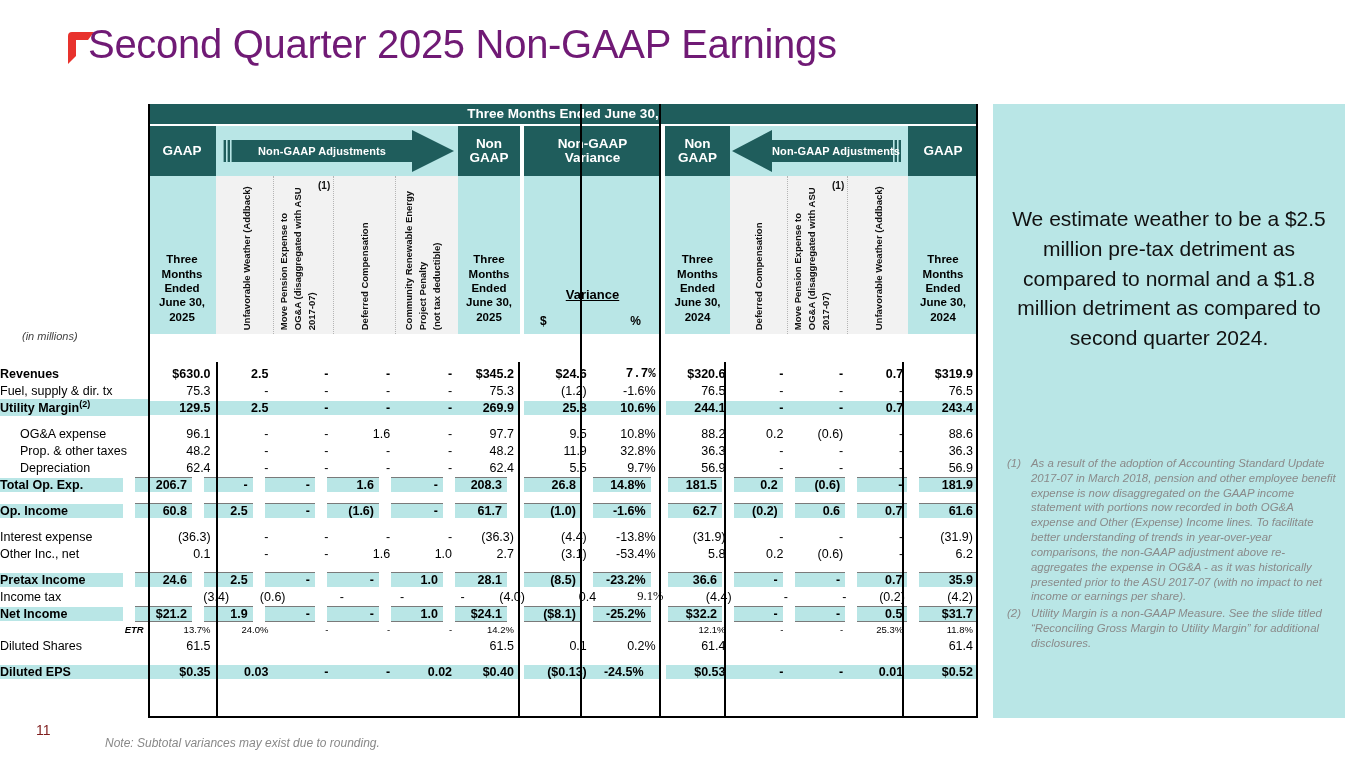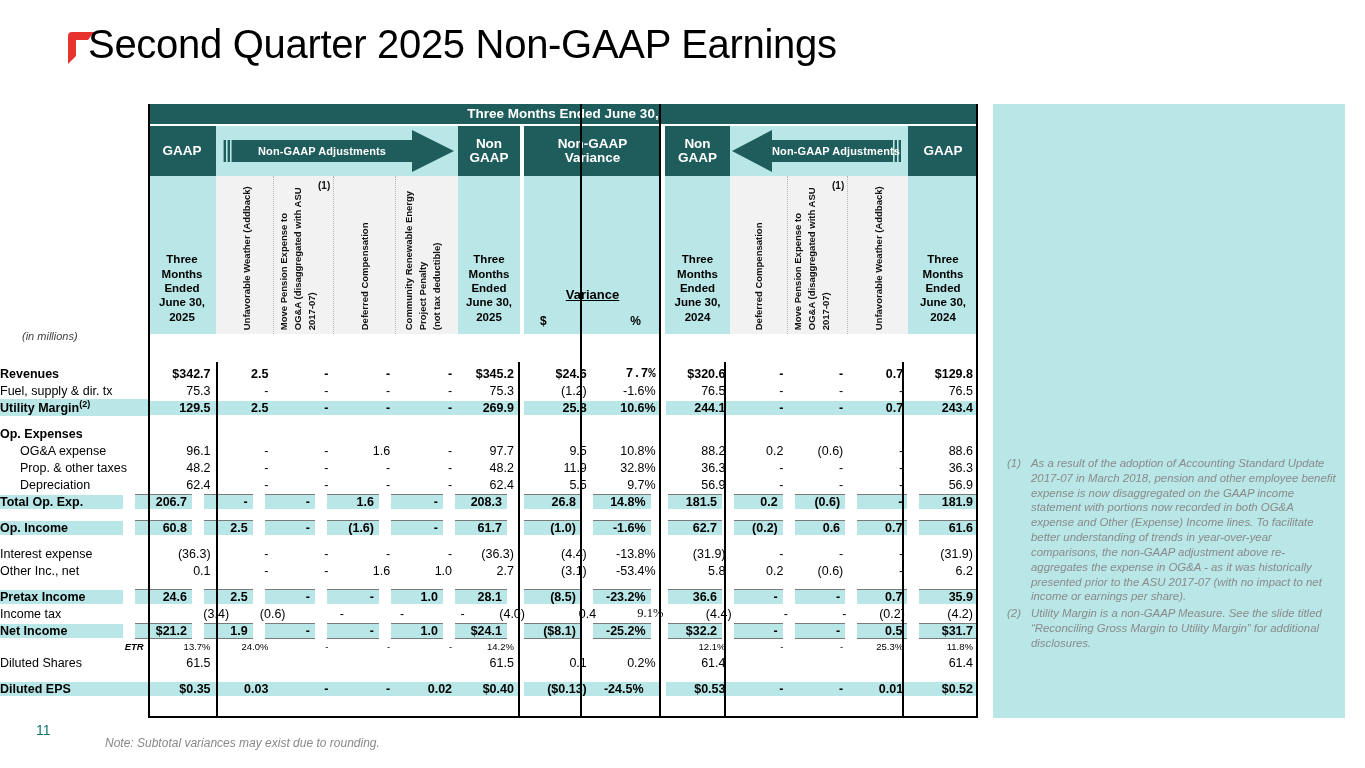--- a/index.html
+++ b/index.html
@@ -4,21 +4,21 @@
 <style>
   html,body{margin:0;padding:0;}
   body{
     width:1365px;height:768px;background:#ffffff;overflow:hidden;
     font-family:"Liberation Sans",sans-serif;color:#000;position:relative;
   }
   
   #title-bar{position:absolute;left:66px;top:26px;width:900px;height:70px;}
   #logo-mark{position:absolute;left:0;top:4px;width:30px;height:34px;}
   #slide-title{position:absolute;left:22px;top:-4px;font-size:40px;
-    letter-spacing:-.3px;white-space:nowrap;color:#000000;}
+    letter-spacing:-.3px;white-space:nowrap;color:#701a75;}
 
   
   #fin-table{position:absolute;left:148px;top:104px;width:830px;}
   .band{background:#1f5d5c;color:#fff;font-weight:bold;text-align:center;}
   #band-title{height:20px;line-height:20px;font-size:13.5px;}
 
   #hdr-row{display:flex;height:50px;margin-top:2px;}
   .hcell{box-sizing:border-box;}
   .teal-box{background:#1f5d5c;color:#fff;font-weight:bold;font-size:13.5px;
     display:flex;align-items:center;justify-content:center;text-align:center;
@@ -70,21 +70,21 @@
     background:#b9e6e6;}
   #side-quote{position:absolute;left:18px;top:100px;width:316px;text-align:center;
     font-size:21px;line-height:1.42;color:#111;}
   #side-notes{position:absolute;left:14px;top:352px;width:330px;
     font-size:11.4px;font-style:italic;color:#8a8a8a;line-height:1.3;}
   .note{display:flex;margin-bottom:2px;}
   .note-num{width:24px;flex:none;}
   .note-txt{flex:1;}
 
   
-  #page-num{position:absolute;left:36px;top:722px;font-size:14px;color:#0f766e;}
+  #page-num{position:absolute;left:36px;top:722px;font-size:14px;color:#7f1d1d;}
   #foot-note{position:absolute;left:105px;top:736px;font-size:12px;
     font-style:italic;color:#888;}
 </style>
 </head>
 <body>
 
 <div id="title-bar">
   <svg id="logo-mark" viewBox="0 0 30 34">
     <path d="M2 34 L2 6 Q2 2 6 2 L28 2 L22 10 L10 10 L10 26 Z" fill="#e8322d"></path>
   </svg>
@@ -254,35 +254,35 @@
       </div>
     </div>
   </div>
 </div>
 
 <div id="units-label" style="position:absolute;left:22px;top:330px;font-size:11px;font-style:italic;color:#444">(in millions)</div>
 
 <div id="body-rows">
     <div class="row">
       <div class="lbl b">Revenues</div>
-      <div class="c b" style="width: 68px;">$342.7</div>
+      <div class="c b" style="width: 68px;">$630.0</div>
       <div class="c b" style="width: 58px;">2.5</div>
       <div class="c b" style="width: 60px;">-</div>
       <div class="c b" style="width: 62px;">-</div>
       <div class="c b" style="width: 62px;">-</div>
       <div class="c b" style="width: 62px;">$345.2</div>
       <div class="c" style="width: 4px; background: rgb(255, 255, 255);"></div>
       <div class="c b" style="width: 68px;">$24.6</div>
       <div class="c b" style="width: 69px; font-family: Liberation Mono, monospace;">7.7%</div>
       <div class="c" style="width: 4px; background: rgb(255, 255, 255);"></div>
       <div class="c b" style="width: 65px;">$320.6</div>
       <div class="c b" style="width: 58px;">-</div>
       <div class="c b" style="width: 60px;">-</div>
       <div class="c b" style="width: 60px;">0.7</div>
-      <div class="c b" style="width: 70px;">$129.8</div>
+      <div class="c b" style="width: 70px;">$319.9</div>
     </div>
     <div class="row">
       <div class="lbl">Fuel, supply &amp; dir. tx</div>
       <div class="c" style="width: 68px;">75.3</div>
       <div class="c" style="width: 58px;">-</div>
       <div class="c" style="width: 60px;">-</div>
       <div class="c" style="width: 62px;">-</div>
       <div class="c" style="width: 62px;">-</div>
       <div class="c" style="width: 62px;">75.3</div>
       <div class="c" style="width: 4px; background: rgb(255, 255, 255);"></div>
@@ -323,38 +323,20 @@
       <div class="c" style="width: 62px;"></div>
       <div class="c" style="width: 4px; background: rgb(255, 255, 255);"></div>
       <div class="c" style="width: 68px;"></div>
       <div class="c" style="width: 69px;"></div>
       <div class="c" style="width: 4px; background: rgb(255, 255, 255);"></div>
       <div class="c" style="width: 65px;"></div>
       <div class="c" style="width: 58px;"></div>
       <div class="c" style="width: 60px;"></div>
       <div class="c" style="width: 60px;"></div>
       <div class="c" style="width: 70px;"></div>
-    </div>
-    <div class="row">
-      <div class="lbl b">Op. Expenses</div>
-      <div class="c b" style="width: 68px;"></div>
-      <div class="c b" style="width: 58px;"></div>
-      <div class="c b" style="width: 60px;"></div>
-      <div class="c b" style="width: 62px;"></div>
-      <div class="c b" style="width: 62px;"></div>
-      <div class="c b" style="width: 62px;"></div>
-      <div class="c" style="width: 4px; background: rgb(255, 255, 255);"></div>
-      <div class="c b" style="width: 68px;"></div>
-      <div class="c b" style="width: 69px;"></div>
-      <div class="c" style="width: 4px; background: rgb(255, 255, 255);"></div>
-      <div class="c b" style="width: 65px;"></div>
-      <div class="c b" style="width: 58px;"></div>
-      <div class="c b" style="width: 60px;"></div>
-      <div class="c b" style="width: 60px;"></div>
-      <div class="c b" style="width: 70px;"></div>
     </div>
     <div class="row">
       <div class="lbl ind">OG&amp;A expense</div>
       <div class="c" style="width: 68px;">96.1</div>
       <div class="c" style="width: 58px;">-</div>
       <div class="c" style="width: 60px;">-</div>
       <div class="c" style="width: 62px;">1.6</div>
       <div class="c" style="width: 62px;">-</div>
       <div class="c" style="width: 62px;">97.7</div>
       <div class="c" style="width: 4px; background: rgb(255, 255, 255);"></div>
@@ -661,20 +643,21 @@
 <div class="vline" style="left:216px;top:362px;height:356px"></div>
 <div class="vline" style="left:518px;top:362px;height:356px"></div>
 <div class="vline" style="left:580px;top:104px;height:614px"></div>
 <div class="vline" style="left:659px;top:104px;height:614px"></div>
 <div class="vline" style="left:724px;top:362px;height:356px"></div>
 <div class="vline" style="left:902px;top:362px;height:356px"></div>
 <div class="vline" style="left:976px;top:104px;height:614px"></div>
 <div style="position:absolute;left:148px;top:716px;width:830px;height:1.6px;background:#000"></div>
 
 <div id="side-panel">
+  <div id="side-quote">We estimate weather to be a $2.5 million pre-tax detriment as compared to normal and a $1.8 million detriment as compared to second quarter 2024.</div>
   <div id="side-notes">
       <div class="note">
         <div class="note-num">(1)</div>
         <div class="note-txt">As a result of the adoption of Accounting Standard Update 2017-07 in March 2018, pension and other employee benefit expense is now disaggregated on the GAAP income statement with portions now recorded in both OG&amp;A expense and Other (Expense) Income lines. To facilitate better understanding of trends in year-over-year comparisons, the non-GAAP adjustment above re-aggregates the expense in OG&amp;A - as it was historically presented prior to the ASU 2017-07 (with no impact to net income or earnings per share).</div>
       </div>
       <div class="note">
         <div class="note-num">(2)</div>
         <div class="note-txt">Utility Margin is a non-GAAP Measure. See the slide titled “Reconciling Gross Margin to Utility Margin” for additional disclosures.</div>
       </div>
     </div>

